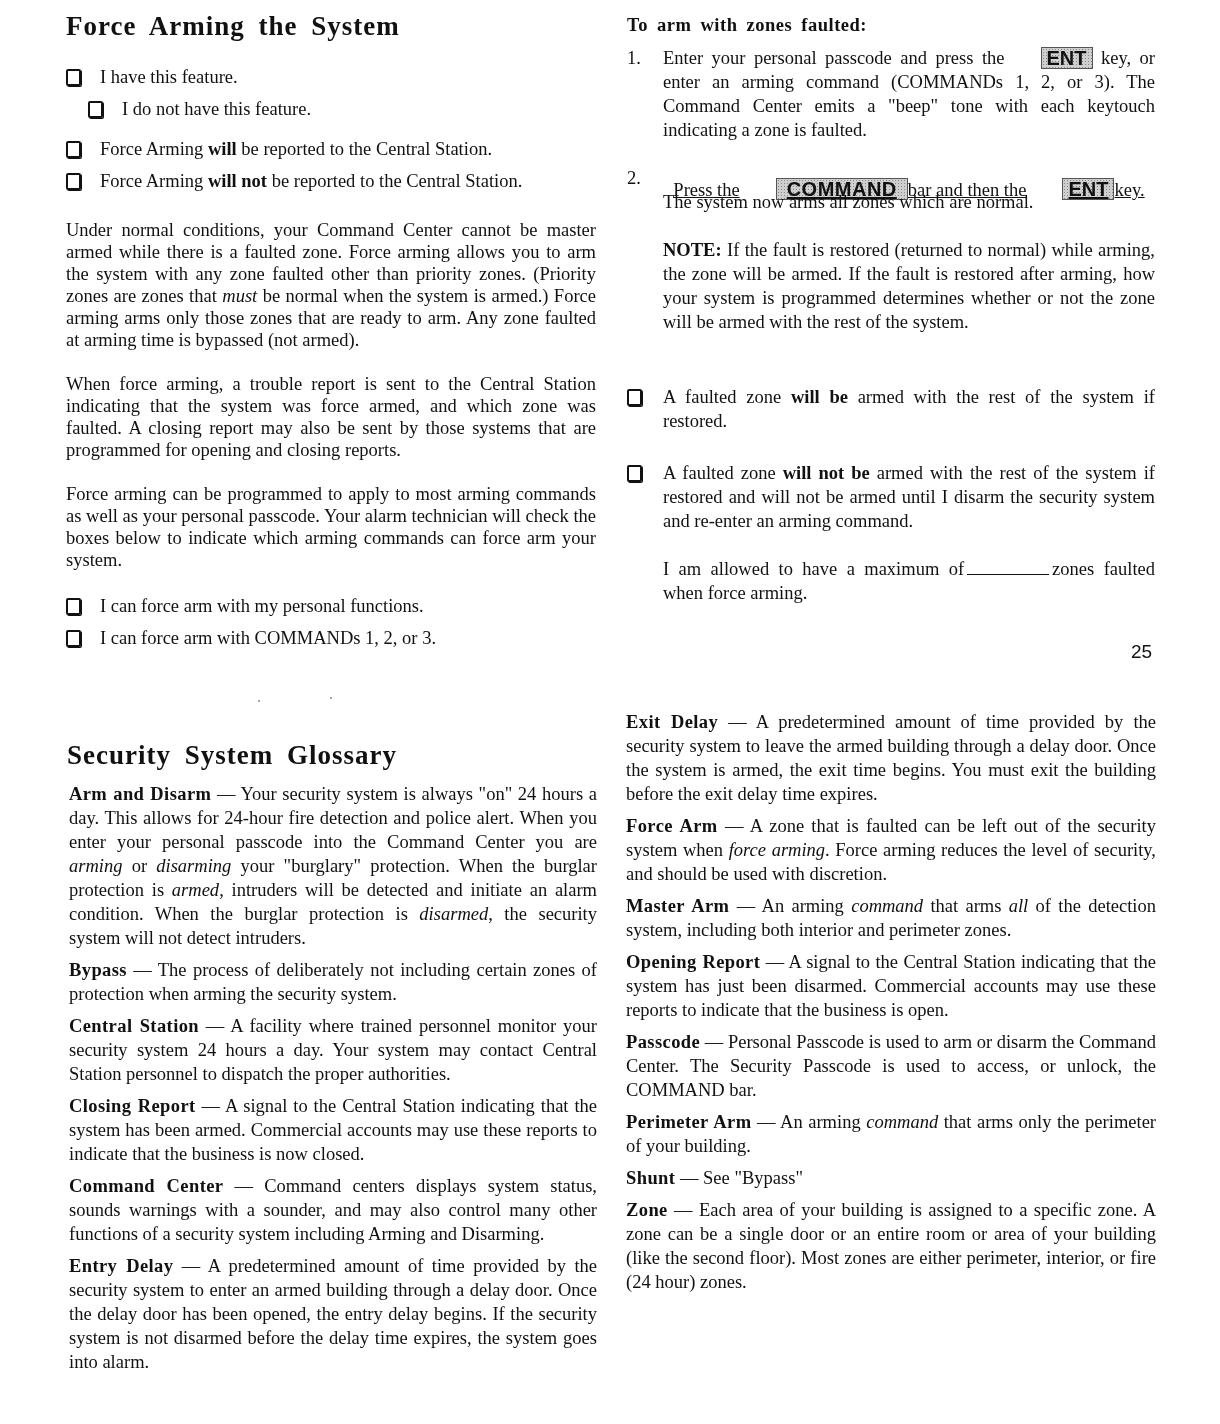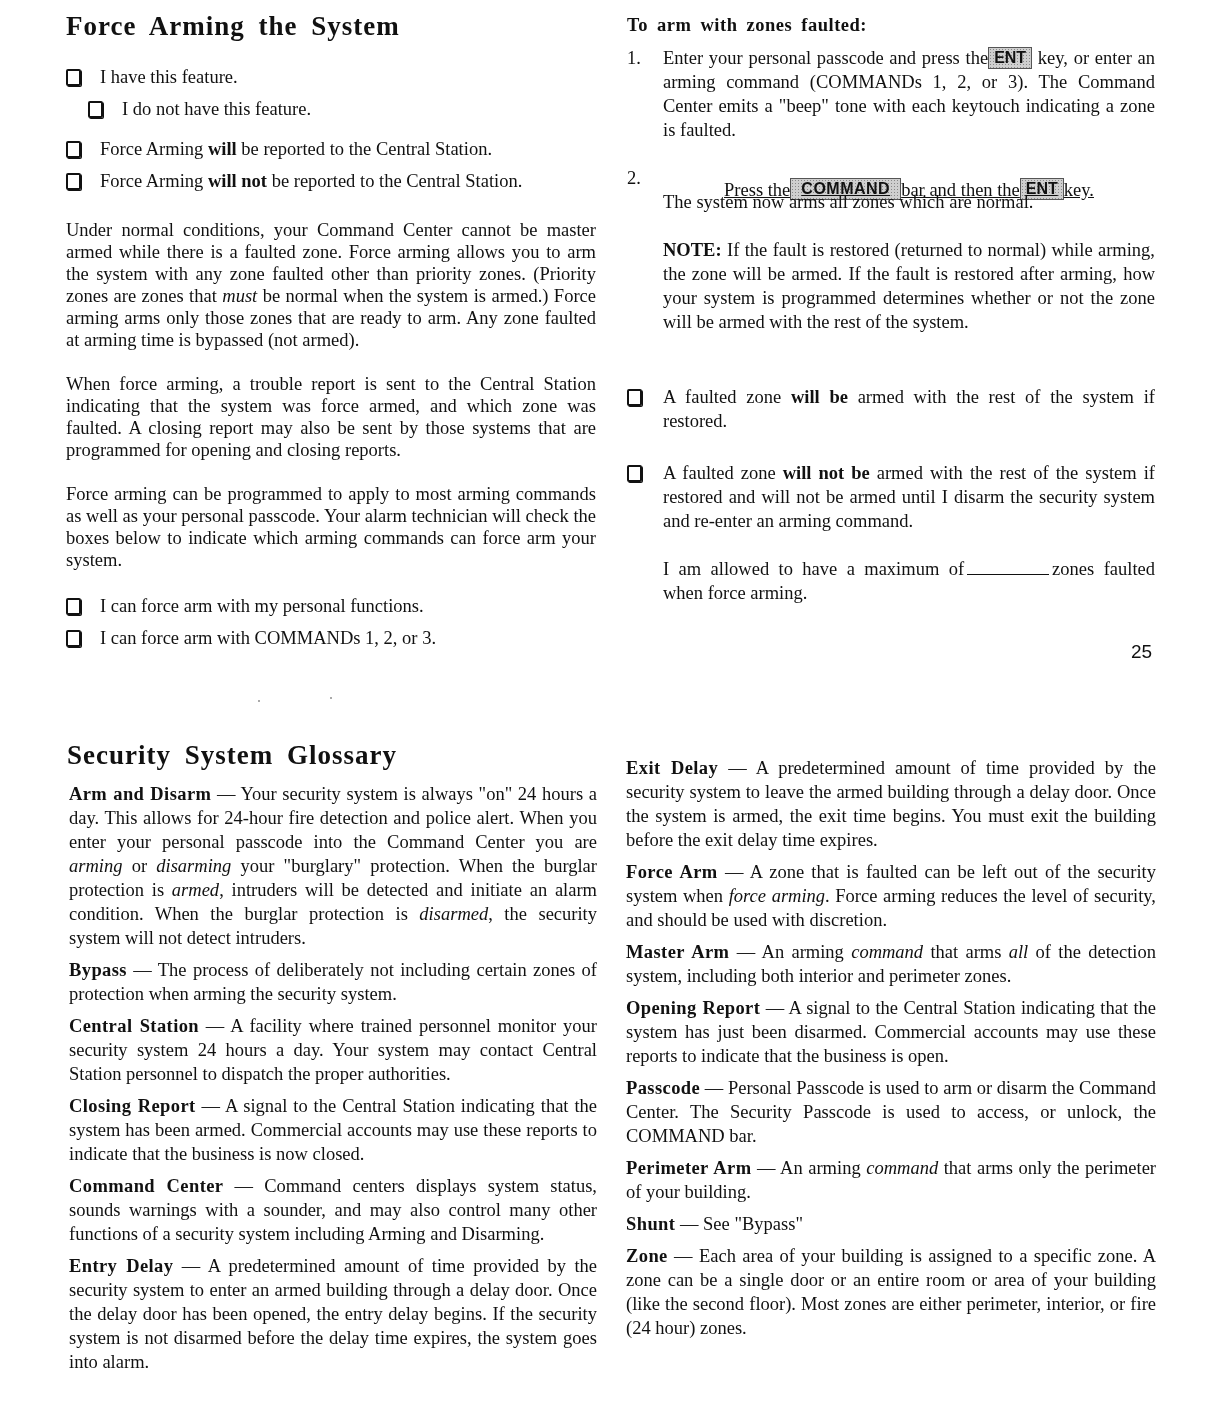--- a/index.html
+++ b/index.html
@@ -17,24 +17,24 @@
   .cb-row { position: absolute; display: flex; align-items: flex-start; }
   .cb {
     width: 15px; height: 17px; border: 2px solid #111; border-radius: 2px;
     box-sizing: border-box; margin-right: 19px; margin-top: 4px; flex: none;
     box-shadow: 1px 1px 0 #111;
   }
   .para { position: absolute; text-align: justify; }
   .para b { font-weight: bold; }
   .key {
     display: inline-block; font-family: "Liberation Sans", sans-serif; font-weight: bold;
-    font-size: 16px; line-height: 20px; padding: 0 5px; border: 1px solid #555;
+    font-size: 20px; line-height: 20px; padding: 0 5px; border: 1px solid #555;
     background-color: #cfcfcf;
     background-image: radial-gradient(#888 0.7px, transparent 0.8px);
-    background-size: 3px 3px; color: #111; vertical-align: middle; margin-top: -3px;
+    background-size: 3px 3px; color: #111; vertical-align: middle; margin-top: -3px; margin-left: 36px;
   }
   .key.wide { padding: 0 10px; letter-spacing: 0.5px; }
   .num { position: absolute; width: 24px; }
   .pagenum { font-family: "Liberation Sans", sans-serif; font-size: 19px; }
   .term { font-weight: bold; letter-spacing: 0.4px; }
   .blank { display: inline-block; width: 82px; border-bottom: 1px solid #111; margin: 0 3px; height: 16px; vertical-align: baseline; }
   .dot { position: absolute; width: 2px; height: 2px; background: #aaa; }
 </style>
 </head>
 <body>
@@ -109,21 +109,21 @@
 <div class="abs h1" style="left:67px; top:739px;">Security System Glossary</div>
 
 <div id="gl-left" class="abs" style="left:69px; top:782px; width:528px;">
     <div style="text-align: justify; margin-bottom: 8px;"><span class="term">Arm and Disarm</span><span> — </span><span>Your security system is always "on" 24 hours a day. This allows for 24-hour fire detection and police alert. When you enter your personal passcode into the Command Center you are <i>arming</i> or <i>disarming</i> your "burglary" protection. When the burglar protection is <i>armed</i>, intruders will be detected and initiate an alarm condition. When the burglar protection is <i>disarmed</i>, the security system will not detect intruders.</span></div>
     <div style="text-align: justify; margin-bottom: 8px;"><span class="term">Bypass</span><span> — </span><span>The process of deliberately not including certain zones of protection when arming the security system.</span></div>
     <div style="text-align: justify; margin-bottom: 8px;"><span class="term">Central Station</span><span> — </span><span>A facility where trained personnel monitor your security system 24 hours a day. Your system may contact Central Station personnel to dispatch the proper authorities.</span></div>
     <div style="text-align: justify; margin-bottom: 8px;"><span class="term">Closing Report</span><span> — </span><span>A signal to the Central Station indicating that the system has been armed. Commercial accounts may use these reports to indicate that the business is now closed.</span></div>
     <div style="text-align: justify; margin-bottom: 8px;"><span class="term">Command Center</span><span> — </span><span>Command centers displays system status, sounds warnings with a sounder, and may also control many other functions of a security system including Arming and Disarming.</span></div>
     <div style="text-align: justify; margin-bottom: 8px;"><span class="term">Entry Delay</span><span> — </span><span>A predetermined amount of time provided by the security system to enter an armed building through a delay door. Once the delay door has been opened, the entry delay begins. If the security system is not disarmed before the delay time expires, the system goes into alarm.</span></div>
   </div>
-<div id="gl-right" class="abs" style="left:626px; top:756px; width:530px;">
+<div id="gl-right" class="abs" style="left:626px; top:710px; width:530px;">
     <div style="text-align: justify; margin-bottom: 8px;"><span class="term">Exit Delay</span><span> — </span><span>A predetermined amount of time provided by the security system to leave the armed building through a delay door. Once the system is armed, the exit time begins. You must exit the building before the exit delay time expires.</span></div>
     <div style="text-align: justify; margin-bottom: 8px;"><span class="term">Force Arm</span><span> — </span><span>A zone that is faulted can be left out of the security system when <i>force arming</i>. Force arming reduces the level of security, and should be used with discretion.</span></div>
     <div style="text-align: justify; margin-bottom: 8px;"><span class="term">Master Arm</span><span> — </span><span>An arming <i>command</i> that arms <i>all</i> of the detection system, including both interior and perimeter zones.</span></div>
     <div style="text-align: justify; margin-bottom: 8px;"><span class="term">Opening Report</span><span> — </span><span>A signal to the Central Station indicating that the system has just been disarmed. Commercial accounts may use these reports to indicate that the business is open.</span></div>
     <div style="text-align: justify; margin-bottom: 8px;"><span class="term">Passcode</span><span> — </span><span>Personal Passcode is used to arm or disarm the Command Center. The Security Passcode is used to access, or unlock, the COMMAND bar.</span></div>
     <div style="text-align: justify; margin-bottom: 8px;"><span class="term">Perimeter Arm</span><span> — </span><span>An arming <i>command</i> that arms only the perimeter of your building.</span></div>
     <div style="text-align: justify; margin-bottom: 8px;"><span class="term">Shunt</span><span> — </span><span>See "Bypass"</span></div>
     <div style="text-align: justify; margin-bottom: 8px;"><span class="term">Zone</span><span> — </span><span>Each area of your building is assigned to a specific zone. A zone can be a single door or an entire room or area of your building (like the second floor). Most zones are either perimeter, interior, or fire (24 hour) zones.</span></div>
   </div>
 

